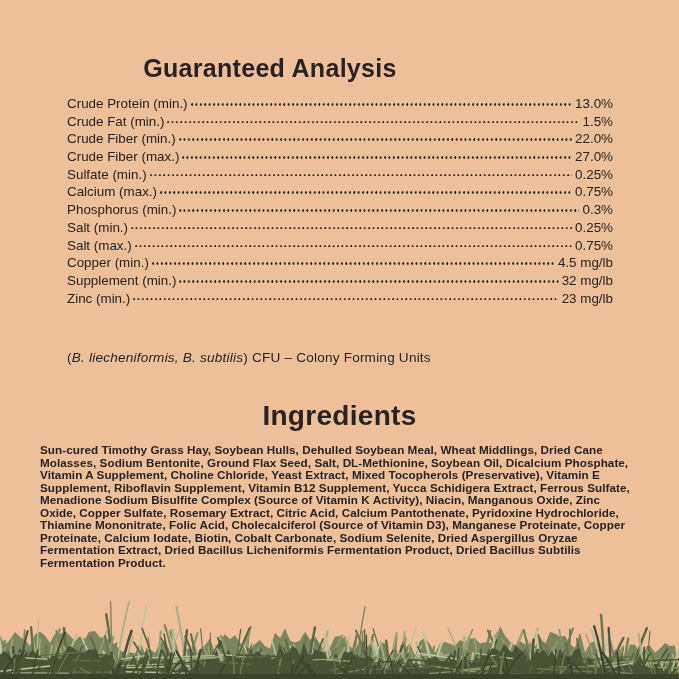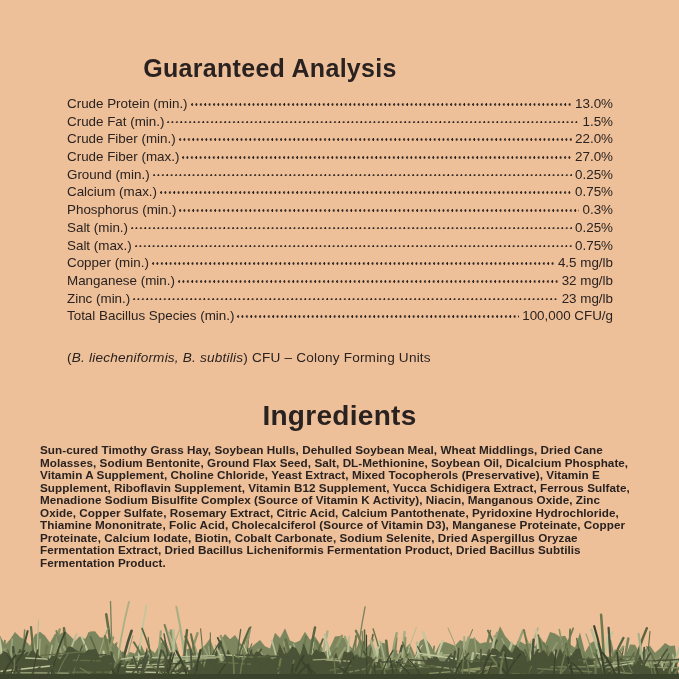--- a/index.html
+++ b/index.html
@@ -67,21 +67,21 @@
       <span class="lbl">Crude Fiber (min.)</span>
       <span class="leader"></span>
       <span class="val">22.0%</span>
     </div>
     <div class="ga-row">
       <span class="lbl">Crude Fiber (max.)</span>
       <span class="leader"></span>
       <span class="val">27.0%</span>
     </div>
     <div class="ga-row">
-      <span class="lbl">Ground (min.)</span>
+      <span class="lbl">Sulfate (min.)</span>
       <span class="leader"></span>
       <span class="val">0.25%</span>
     </div>
     <div class="ga-row">
       <span class="lbl">Calcium (max.)</span>
       <span class="leader"></span>
       <span class="val">0.75%</span>
     </div>
     <div class="ga-row">
       <span class="lbl">Phosphorus (min.)</span>
@@ -97,33 +97,28 @@
       <span class="lbl">Salt (max.)</span>
       <span class="leader"></span>
       <span class="val">0.75%</span>
     </div>
     <div class="ga-row">
       <span class="lbl">Copper (min.)</span>
       <span class="leader"></span>
       <span class="val">4.5 mg/lb</span>
     </div>
     <div class="ga-row">
-      <span class="lbl">Manganese (min.)</span>
+      <span class="lbl">Supplement (min.)</span>
       <span class="leader"></span>
       <span class="val">32 mg/lb</span>
     </div>
     <div class="ga-row">
       <span class="lbl">Zinc (min.)</span>
       <span class="leader"></span>
       <span class="val">23 mg/lb</span>
-    </div>
-    <div class="ga-row">
-      <span class="lbl">Total Bacillus Species (min.)</span>
-      <span class="leader"></span>
-      <span class="val">100,000 CFU/g</span>
     </div>
   </div>
 
 <div class="ga-note"><span>(</span><span class="it">B. liecheniformis, B. subtilis</span><span>) CFU – Colony Forming Units</span></div>
 
 <div class="ing-title">Ingredients</div>
 
 <div class="ing-text">Sun-cured Timothy Grass Hay, Soybean Hulls, Dehulled Soybean Meal, Wheat Middlings, Dried Cane Molasses, Sodium Bentonite, Ground Flax Seed, Salt, DL-Methionine, Soybean Oil, Dicalcium Phosphate, Vitamin A Supplement, Choline Chloride, Yeast Extract, Mixed Tocopherols (Preservative), Vitamin E Supplement, Riboflavin Supplement, Vitamin B12 Supplement, Yucca Schidigera Extract, Ferrous Sulfate, Menadione Sodium Bisulfite Complex (Source of Vitamin K Activity), Niacin, Manganous Oxide, Zinc Oxide, Copper Sulfate, Rosemary Extract, Citric Acid, Calcium Pantothenate, Pyridoxine Hydrochloride, Thiamine Mononitrate, Folic Acid, Cholecalciferol (Source of Vitamin D3), Manganese Proteinate, Copper Proteinate, Calcium Iodate, Biotin, Cobalt Carbonate, Sodium Selenite, Dried Aspergillus Oryzae Fermentation Extract, Dried Bacillus Licheniformis Fermentation Product, Dried Bacillus Subtilis Fermentation Product.</div>
 
 <svg class="hay" id="hay-svg" viewBox="0 0 679 88" preserveAspectRatio="none" xmlns="http://www.w3.org/2000/svg">

